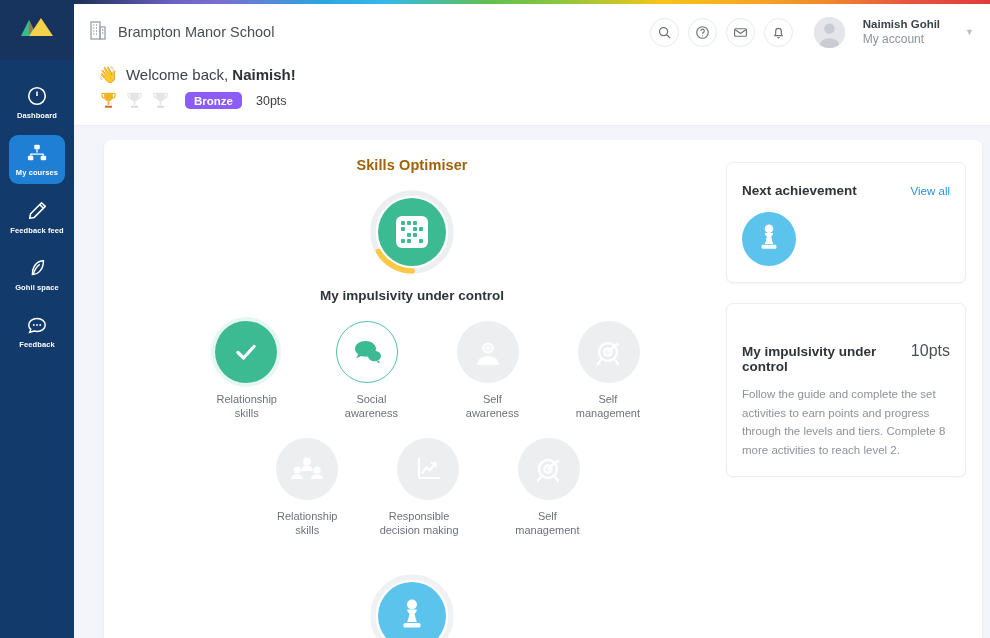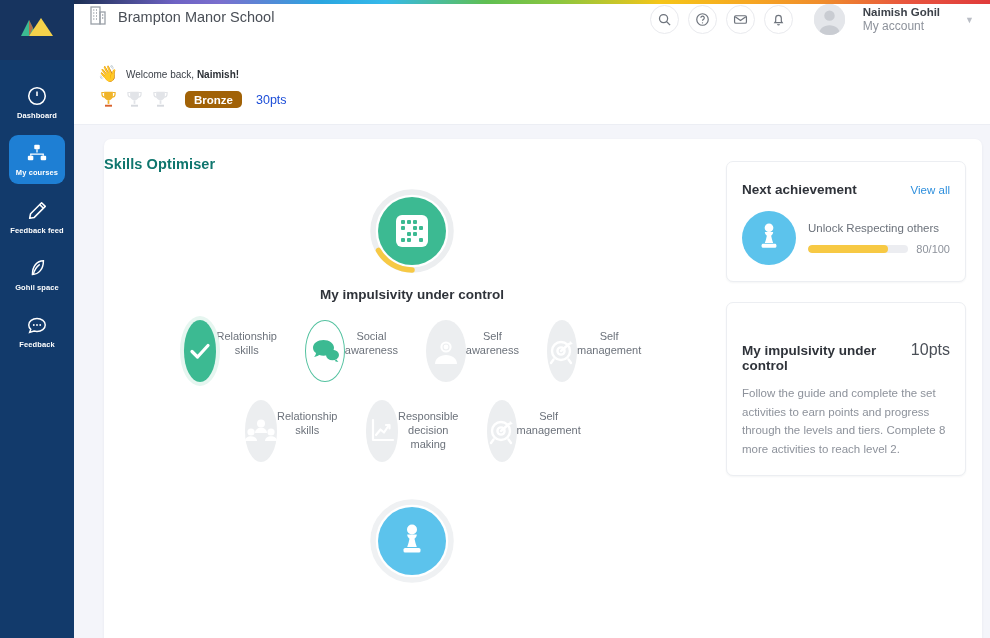--- a/index.html
+++ b/index.html
@@ -48,21 +48,21 @@
       #1b2f53 0%, #6e62c4 11%, #7a6fce 16%,
       #2aa6e0 27%, #35b9ea 34%,
       #5fbf52 45%, #8cc63f 53%,
       #f5c518 64%, #f6a623 74%,
       #ef8b2c 82%, #e8553f 91%, #e03b3b 100%);
   }
 
   
   .header {
     height: 56px; background: #ffffff;
-    display: flex; align-items: flex-start;
+    display: flex; align-items: center;
     padding: 0 16px 0 14px;
   }
   .school { display: flex; align-items: center; gap: 10px; }
   .school-name { font-size: 14.5px; color: #4a4f57; }
   .hdr-right { margin-left: auto; display: flex; align-items: center; gap: 9px; }
   .icon-btn {
     width: 29px; height: 29px; border-radius: 50%;
     border: 1px solid #e9eaee; background: #fff;
     display: flex; align-items: center; justify-content: center;
     cursor: pointer;
@@ -79,44 +79,44 @@
   .acct-sub { font-size: 12px; color: #8d929b; }
   .caret { margin-left: 16px; color: #b9bdc5; font-size: 9px; cursor: pointer; }
 
   
   .welcome-strip {
     background: #ffffff; padding: 6px 0 14px 24px;
     border-bottom: 1px solid #eceef4;
   }
   .welcome-line { display: flex; align-items: center; gap: 8px; }
   .wave { font-size: 16px; line-height: 1; }
-  .welcome-text { font-size: 10px; color: #3d424a; }
+  .welcome-text { font-size: 15px; color: #3d424a; }
   .welcome-text b { font-weight: 700; color: #2c3036; }
   .badges { display: flex; align-items: center; gap: 5px; margin-top: 7px; }
   .trophy { width: 21px; height: 21px; display: block; }
   .tier-pill {
-    background: #a16207; color: #ffffff;
+    background: #8b5cf6; color: #ffffff;
     font-size: 11.5px; font-weight: 700;
     padding: 2.5px 9px; border-radius: 5px;
     margin-left: 9px;
   }
-  .pts { font-size: 12.5px; color: #1d4ed8; margin-left: 9px; }
+  .pts { font-size: 12.5px; color: #404040; margin-left: 9px; }
 
   
   .content { padding: 14px 8px 0 30px; }
   .card {
     background: #ffffff; border-radius: 7px;
     width: 878px; height: 520px;
     box-shadow: 0 1px 3px rgba(40,50,80,.07);
     display: flex; position: relative; overflow: hidden;
   }
   .optimiser { flex: 1; padding-top: 17px; position: relative; }
   .opt-title {
-    text-align: left; font-size: 14.5px;
-    font-weight: 700; color: #0f766e; letter-spacing: .1px;
+    text-align: center; font-size: 14.5px;
+    font-weight: 700; color: #a16207; letter-spacing: .1px;
   }
 
   .hero { margin-top: 16px; display: flex; flex-direction: column; align-items: center; }
   .hero-ring { position: relative; width: 86px; height: 86px; }
   .hero-ring svg { position: absolute; inset: 0; }
   .hero-core {
     position: absolute; left: 9px; top: 9px;
     width: 68px; height: 68px; border-radius: 50%;
     background: #3cba92;
     display: flex; align-items: center; justify-content: center;
@@ -132,21 +132,21 @@
   .grid-icon i.off { background: transparent; }
   .hero-label {
     margin-top: 13px; font-size: 13.5px;
     font-weight: 700; color: #2f333a;
   }
 
   .skill-row {
     display: flex; justify-content: center;
     margin-top: 18px; gap: 28px;
   }
-  .skill { width: 93px; display: flex; flex-direction: row; align-items: flex-start; cursor: pointer; }
+  .skill { width: 93px; display: flex; flex-direction: column; align-items: flex-end; cursor: pointer; }
   .sk-circle {
     width: 62px; height: 62px; border-radius: 50%;
     display: flex; align-items: center; justify-content: center;
     position: relative;
   }
   .sk-circle.filled { background: #3cba92; box-shadow: 0 0 0 4px #e6f6f0; }
   .sk-circle.outline { background: #ffffff; border: 1.6px solid #54c2a0; }
   .sk-circle.locked { background: #eceef0; }
   .sk-circle svg { display: block; }
   .sk-label {
@@ -565,29 +565,20 @@
             <div class="achv">
               <div class="achv-badge">
                 <span>
                   <svg width="26" height="30" viewBox="0 0 30 34" fill="#ffffff">
                     <circle cx="15" cy="7.5" r="5"></circle>
                     <path d="M10.2 12.5h9.6c0 2.2-1.3 3.4-2.3 4.2.6 3 1.3 5.6 2.3 8.3h-9.6c1-2.7 1.7-5.3 2.3-8.3-1-0.8-2.3-2-2.3-4.2z"></path>
                     <rect x="6.5" y="26" width="17" height="4.6" rx="1.6"></rect>
                   </svg>
                 </span>
               </div>
-              <div class="achv-body">
-                <div class="achv-text">Unlock Respecting others</div>
-                <div class="achv-prog">
-                  <div class="bar">
-                      <span id="achv-bar" style="width: 80%;"></span>
-                    </div>
-                  <span class="prog-txt">80/100</span>
-                </div>
-              </div>
             </div>
           </div>
 
           <div class="panel">
             <div class="lvl-head">
               <span class="lvl-title">My impulsivity under control</span>
               <span class="lvl-pts">10pts</span>
             </div>
             <div class="lvl-desc">Follow the guide and complete the set activities to earn points and progress through the levels and tiers. Complete 8 more activities to reach level 2.</div>
           </div>

